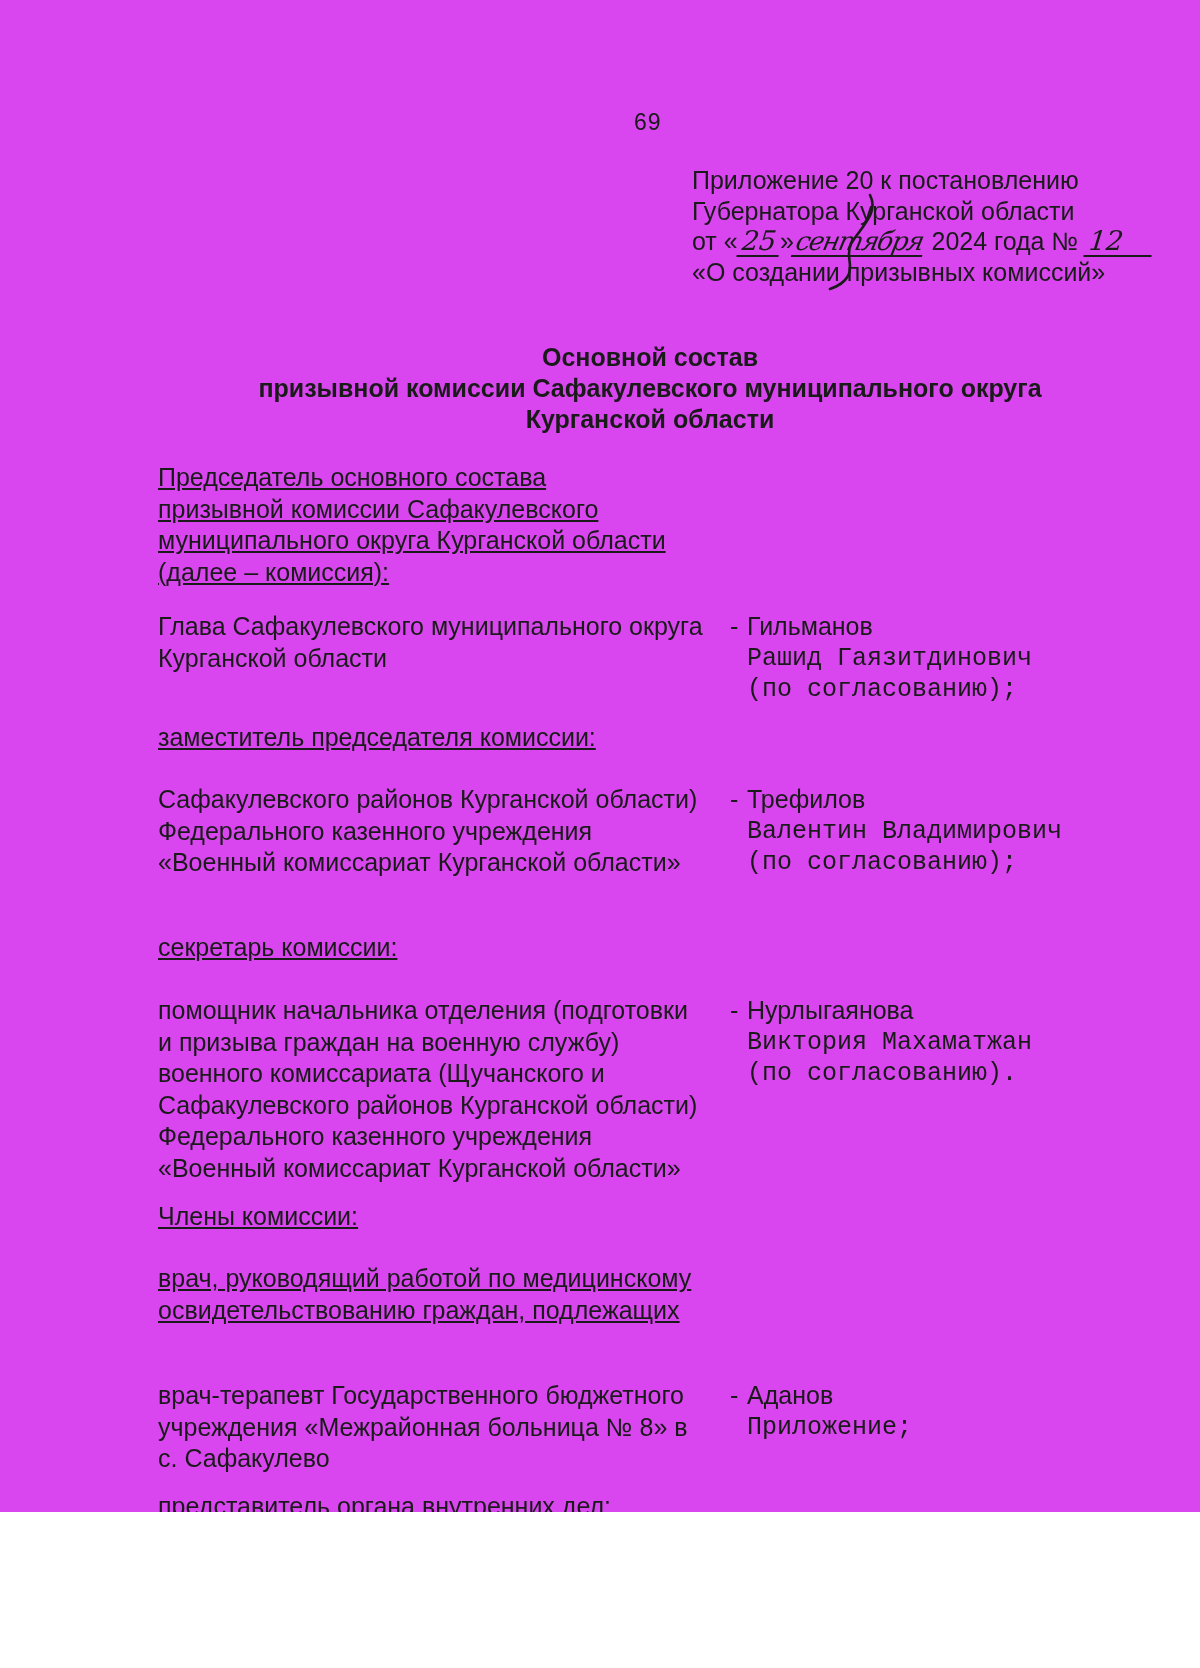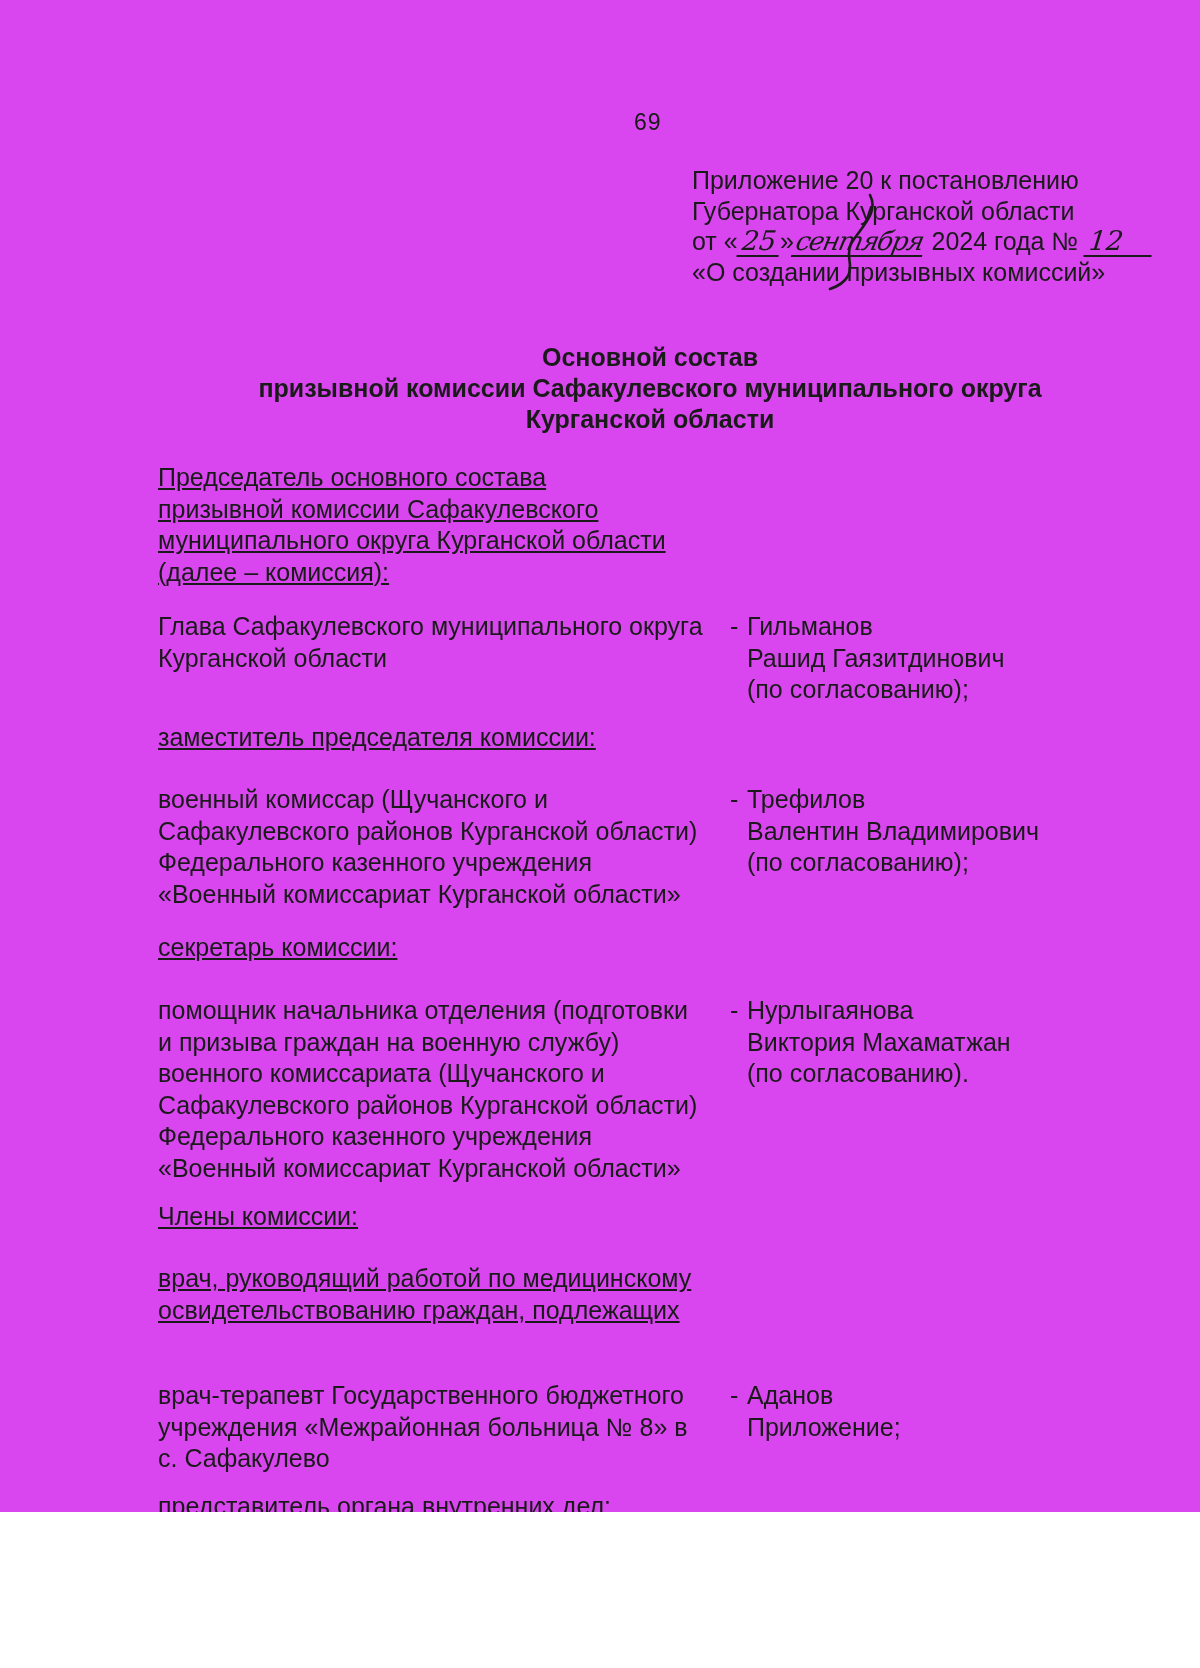--- a/index.html
+++ b/index.html
@@ -72,21 +72,21 @@
     text-decoration: underline;
   }
   .entry {
     position: absolute;
     left: 0;
     width: 100%;
   }
   .col-left  { position: absolute; left: 158px; top: 0; white-space: nowrap; }
   .col-right { position: absolute; left: 730px; top: 0; white-space: nowrap; }
   .dash { display: inline-block; width: 17px; }
-  .col-right .indent { padding-left: 17px; }
+  .col-right .indent { padding-left: 17px; font-family: Liberation Mono, monospace; }
 </style>
 </head>
 <body>
 
 <div class="page">
 
   <div class="page-number">69</div>
 
   <div class="appendix">
     <div>Приложение 20 к постановлению</div>
@@ -121,21 +121,20 @@
       <div><span class="dash">-</span><span>Гильманов</span></div>
       <div class="indent">Рашид Гаязитдинович</div>
       <div class="indent">(по согласованию);</div>
     </div>
   </div>
 
   <div class="block" style="top:722px">заместитель председателя комиссии:</div>
 
   <div class="entry" style="top:784px">
     <div class="col-left">
-      <div>военный комиссар (Щучанского и</div>
       <div>Сафакулевского районов Курганской области)</div>
       <div>Федерального казенного учреждения</div>
       <div>«Военный комиссариат Курганской области»</div>
     </div>
     <div class="col-right">
       <div><span class="dash">-</span><span>Трефилов</span></div>
       <div class="indent">Валентин Владимирович</div>
       <div class="indent">(по согласованию);</div>
     </div>
   </div>

